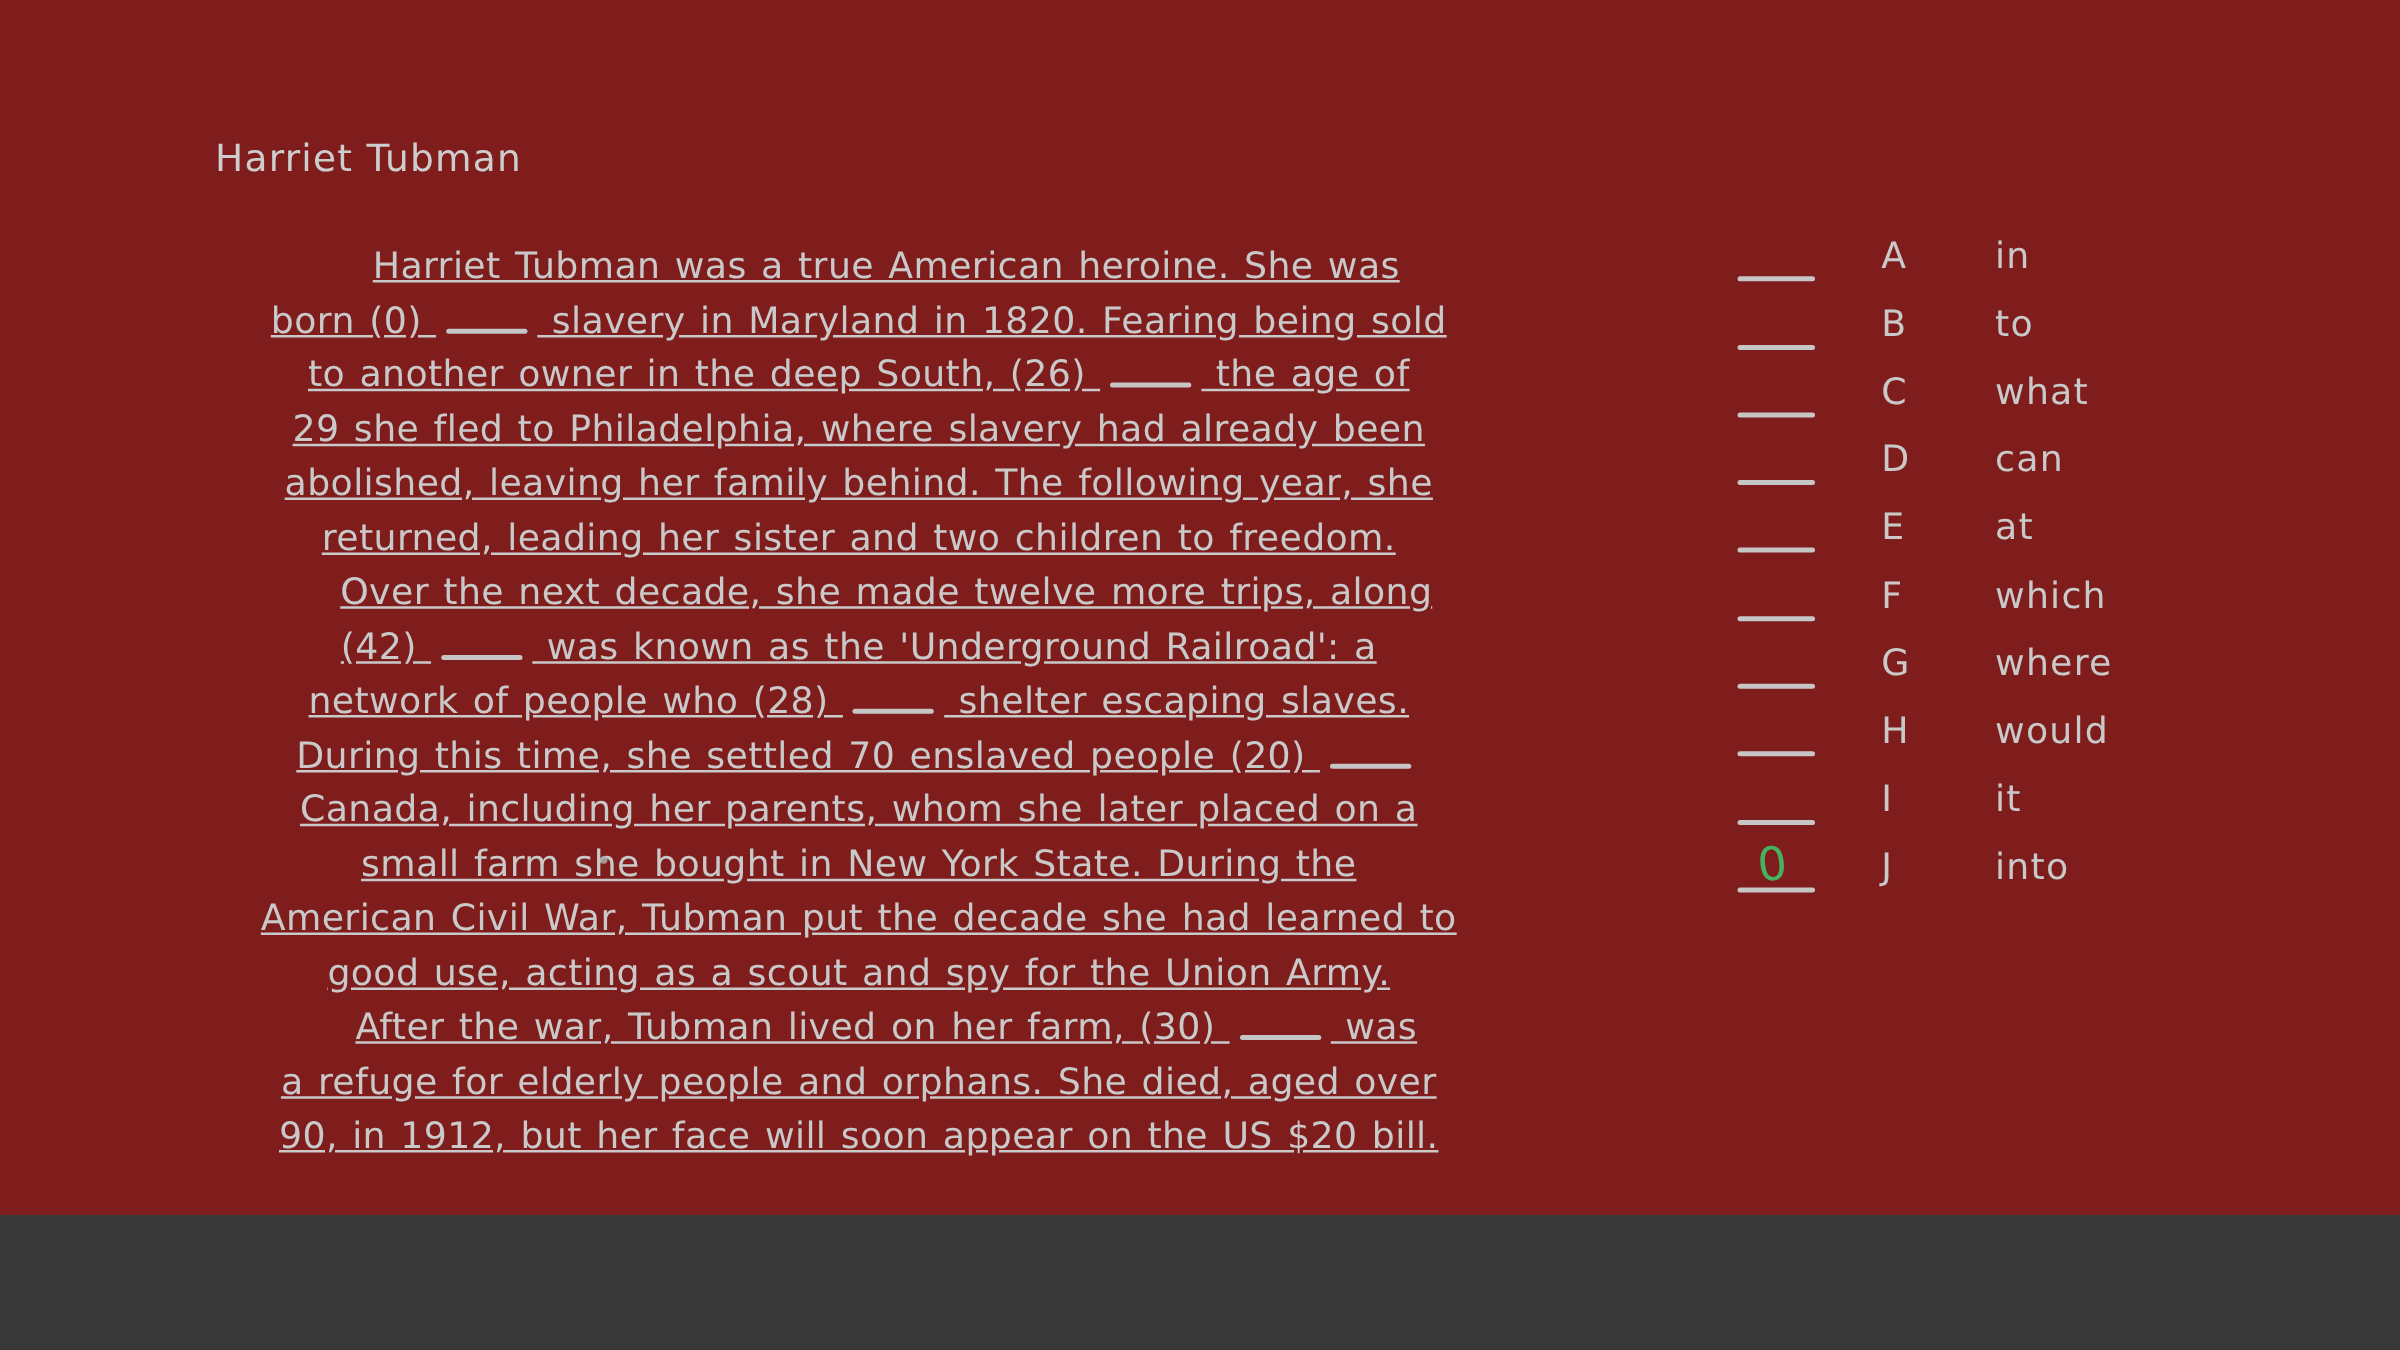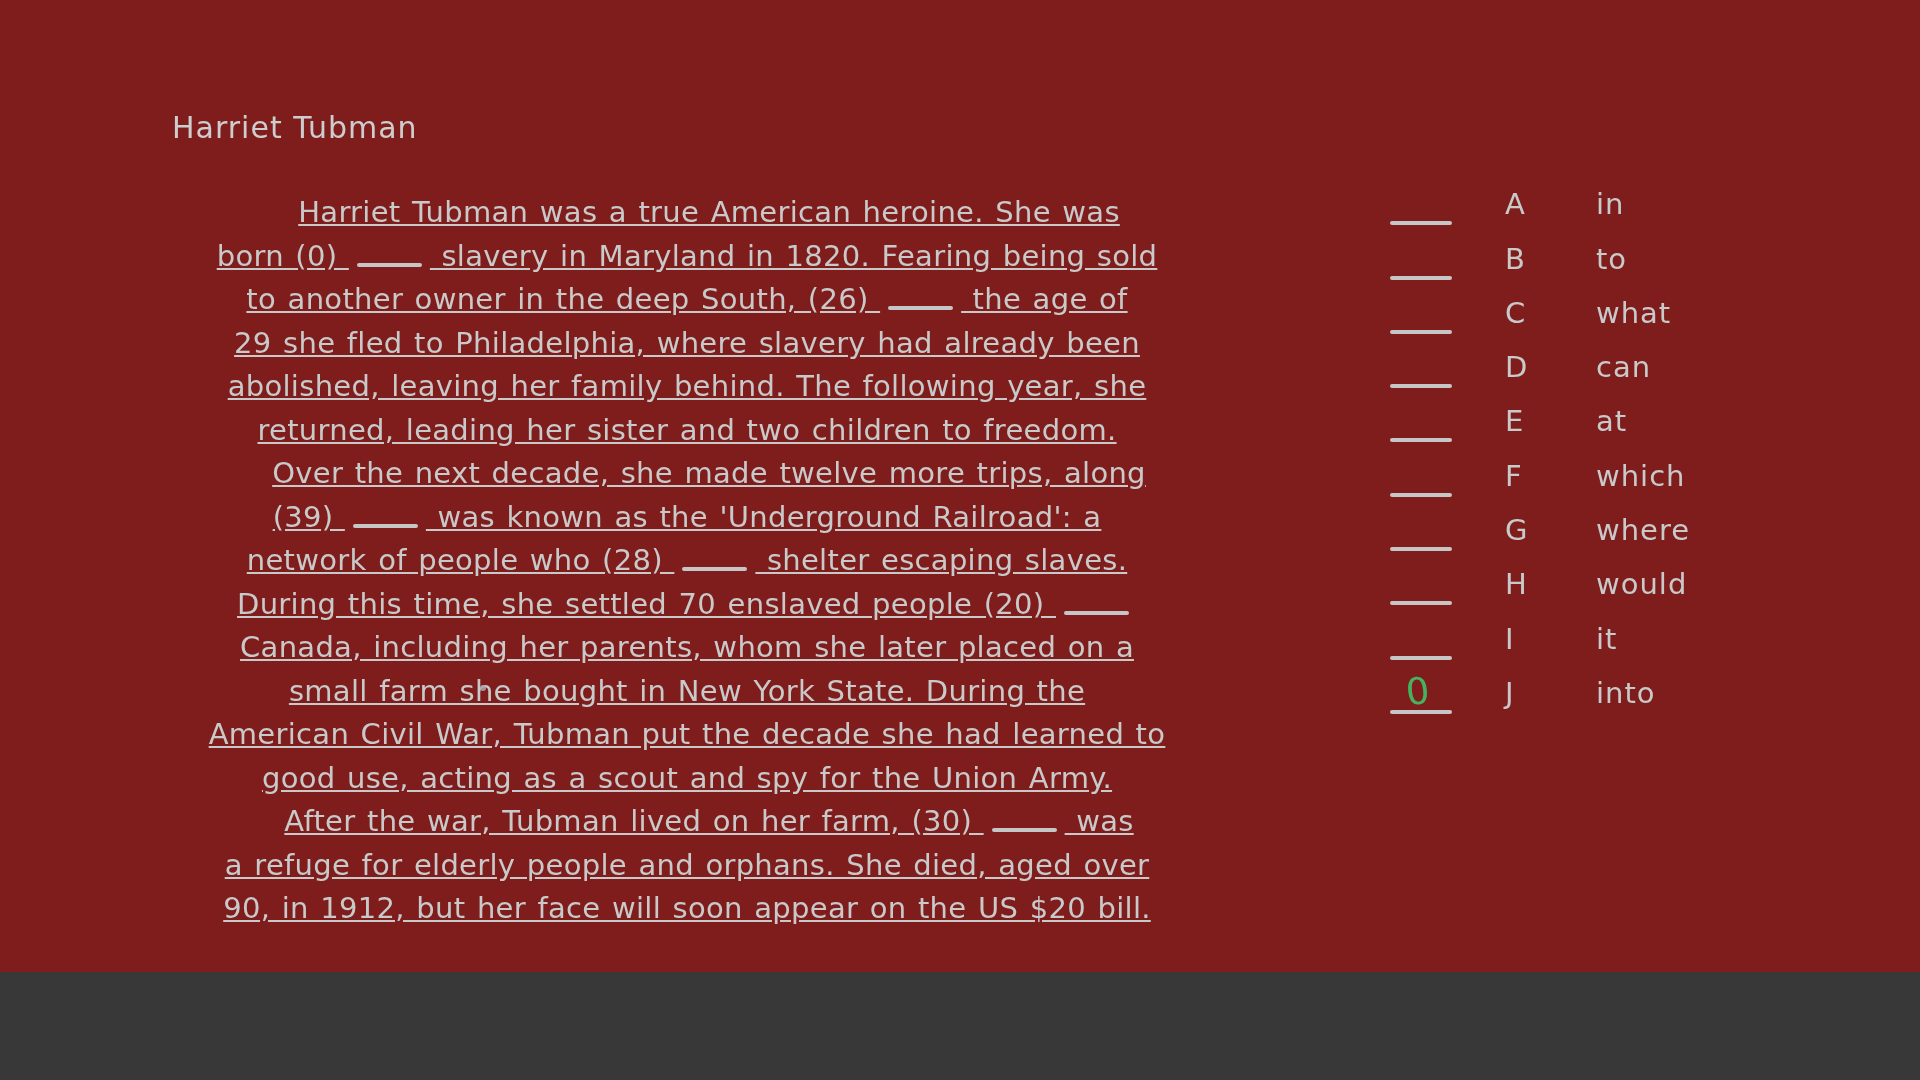--- a/index.html
+++ b/index.html
@@ -89,21 +89,21 @@
       <div class="paragraph">
         <div class="line first"><span class="seg">Harriet Tubman was a true American heroine. She was</span></div>
         <div class="line"><span class="seg">born (0) </span><span class="blank"></span><span class="seg"> slavery in Maryland in 1820. Fearing being sold</span></div>
         <div class="line"><span class="seg">to another owner in the deep South, (26) </span><span class="blank"></span><span class="seg"> the age of</span></div>
         <div class="line"><span class="seg">29 she fled to Philadelphia, where slavery had already been</span></div>
         <div class="line"><span class="seg">abolished, leaving her family behind. The following year, she</span></div>
         <div class="line"><span class="seg">returned, leading her sister and two children to freedom.</span></div>
       </div>
       <div class="paragraph">
         <div class="line first"><span class="seg">Over the next decade, she made twelve more trips, along</span></div>
-        <div class="line"><span class="seg">(39) </span><span class="blank"></span><span class="seg"> was known as the 'Underground Railroad': a</span></div>
+        <div class="line"><span class="seg">(42) </span><span class="blank"></span><span class="seg"> was known as the 'Underground Railroad': a</span></div>
         <div class="line"><span class="seg">network of people who (28) </span><span class="blank"></span><span class="seg"> shelter escaping slaves.</span></div>
         <div class="line"><span class="seg">During this time, she settled 70 enslaved people (20) </span><span class="blank"></span></div>
         <div class="line"><span class="seg">Canada, including her parents, whom she later placed on a</span></div>
         <div class="line"><span class="seg">small farm she bought in New York State. During the</span></div>
         <div class="line"><span class="seg">American Civil War, Tubman put the decade she had learned to</span></div>
         <div class="line"><span class="seg">good use, acting as a scout and spy for the Union Army.</span></div>
       </div>
       <div class="paragraph">
         <div class="line first"><span class="seg">After the war, Tubman lived on her farm, (30) </span><span class="blank"></span><span class="seg"> was</span></div>
         <div class="line"><span class="seg">a refuge for elderly people and orphans. She died, aged over</span></div>

